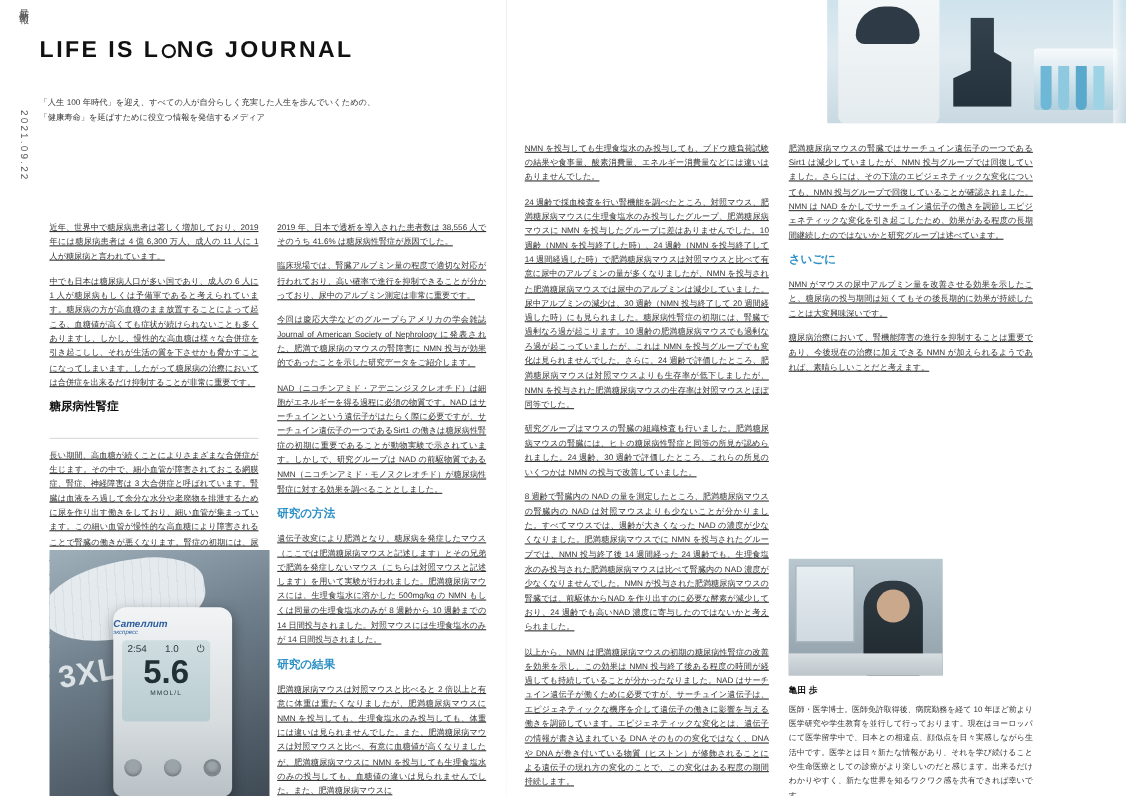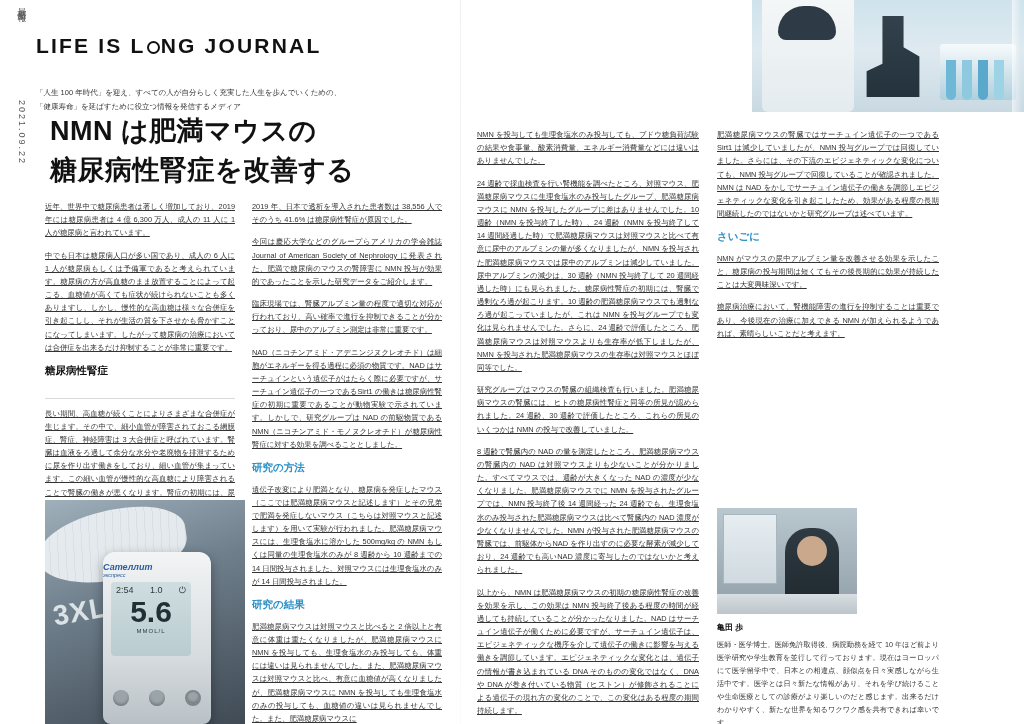--- a/index.html
+++ b/index.html
@@ -270,33 +270,32 @@
   <div class="masthead">
     <div class="brand">
       <span>LIFE IS L</span><span class="ring"></span><span>NG JOURNAL</span>
     </div>
     <div class="brand-sub">
       <div>「人生 100 年時代」を迎え、すべての人が自分らしく充実した人生を歩んでいくための、</div>
       <div>「健康寿命」を延ばすために役立つ情報を発信するメディア</div>
     </div>
   </div>
 
-  <div class="headline" id="headline">NMN は肥満マウスの<br>糖尿病性腎症を改善する</div>
 
   <div class="col col1">
     <p>近年、世界中で糖尿病患者は著しく増加しており、2019 年には糖尿病患者は 4 億 6,300 万人、成人の 11 人に 1 人が糖尿病と言われています。</p>
     <p>中でも日本は糖尿病人口が多い国であり、成人の 6 人に 1 人が糖尿病もしくは予備軍であると考えられています。糖尿病の方が高血糖のまま放置することによって起こる、血糖値が高くても症状が続けられないことも多くありますし、しかし、慢性的な高血糖は様々な合併症を引き起こしし、それが生活の質を下させかも脅かすことになってしまいます。したがって糖尿病の治療においては合併症を出来るだけ抑制することが非常に重要です。</p>
     <h3 class="sec divider-under">糖尿病性腎症</h3>
     <p>長い期間、高血糖が続くことによりさまざまな合併症が生じます。その中で、細小血管が障害されておこる網膜症、腎症、神経障害は 3 大合併症と呼ばれています。腎臓は血液をろ過して余分な水分や老廃物を排泄するために尿を作り出す働きをしており、細い血管が集まっています。この細い血管が慢性的な高血糖により障害されることで腎臓の働きが悪くなります。腎症の初期には、尿の中に小さなタンパク質であるアルブミンが漏れ出てきますこれが糖尿病性腎症と言われ、通常の尿検査では分かりません。進行すると尿にはその中のタンパク質が漏れ出るようになり、さらには腎機能の機能が低下していきます。腎臓の機能が著しく低下すると、水分や老廃物を排泄することが出来なくなり全身にかかかるため、透析療法が必要になります。現在、日本で新しく透析を始める腎機能障害の原因として最も多いのは糖尿病性腎症です。</p>
   </div>
 
   <div class="col col2">
     <p>2019 年、日本で透析を導入された患者数は 38,556 人でそのうち 41.6% は糖尿病性腎症が原因でした。</p>
+    <p>臨床現場では、腎臓アルブミン量の程度で適切な対応が行われており、高い確率で進行を抑制できることが分かっており、尿中のアルブミン測定は非常に重要です。</p>
     <p>今回は慶応大学などのグループらアメリカの学会雑誌 Journal of American Society of Nephrology に発表された、肥満で糖尿病のマウスの腎障害に NMN 投与が効果的であったことを示した研究データをご紹介します。</p>
-    <p>臨床現場では、腎臓アルブミン量の程度で適切な対応が行われており、高い確率で進行を抑制できることが分かっており、尿中のアルブミン測定は非常に重要です。</p>
     <p>NAD（ニコチンアミド・アデニンジヌクレオチド）は細胞がエネルギーを得る過程に必須の物質です。NAD はサーチュインという遺伝子がはたらく際に必要ですが、サーチュイン遺伝子の一つであるSirt1 の働きは糖尿病性腎症の初期に重要であることが動物実験で示されています。しかしで、研究グループは NAD の前駆物質である NMN（ニコチンアミド・モノヌクレオチド）が糖尿病性腎症に対する効果を調べることとしました。</p>
     <h3 class="sec accent">研究の方法</h3>
     <p>遺伝子改変により肥満となり、糖尿病を発症したマウス（ここでは肥満糖尿病マウスと記述します）とその兄弟で肥満を発症しないマウス（こちらは対照マウスと記述します）を用いて実験が行われました。肥満糖尿病マウスには、生理食塩水に溶かした 500mg/kg の NMN もしくは同量の生理食塩水のみが 8 週齢から 10 週齢までの 14 日間投与されました。対照マウスには生理食塩水のみが 14 日間投与されました。</p>
     <h3 class="sec accent">研究の結果</h3>
     <p>肥満糖尿病マウスは対照マウスと比べると 2 倍以上と有意に体重は重たくなりましたが、肥満糖尿病マウスに NMN を投与しても、生理食塩水のみ投与しても、体重には違いは見られませんでした。また、肥満糖尿病マウスは対照マウスと比べ、有意に血糖値が高くなりましたが、肥満糖尿病マウスに NMN を投与しても生理食塩水のみの投与しても、血糖値の違いは見られませんでした。また、肥満糖尿病マウスに</p>
   </div>
 
   <div class="col col3">
     <p>NMN を投与しても生理食塩水のみ投与しても、ブドウ糖負荷試験の結果や食事量、酸素消費量、エネルギー消費量などには違いはありませんでした。</p>
     <p>24 週齢で採血検査を行い腎機能を調べたところ、対照マウス、肥満糖尿病マウスに生理食塩水のみ投与したグループ、肥満糖尿病マウスに NMN を投与したグループに差はありませんでした。10 週齢（NMN を投与終了した時）、24 週齢（NMN を投与終了して 14 週間経過した時）で肥満糖尿病マウスは対照マウスと比べて有意に尿中のアルブミンの量が多くなりましたが、NMN を投与された肥満糖尿病マウスでは尿中のアルブミンは減少していました。尿中アルブミンの減少は、30 週齢（NMN 投与終了して 20 週間経過した時）にも見られました。糖尿病性腎症の初期には、腎臓で過剰なろ過が起こります。10 週齢の肥満糖尿病マウスでも過剰なろ過が起こっていましたが、これは NMN を投与グループでも変化は見られませんでした。さらに、24 週齢で評価したところ、肥満糖尿病マウスは対照マウスよりも生存率が低下しましたが、NMN を投与された肥満糖尿病マウスの生存率は対照マウスとほぼ同等でした。</p>

